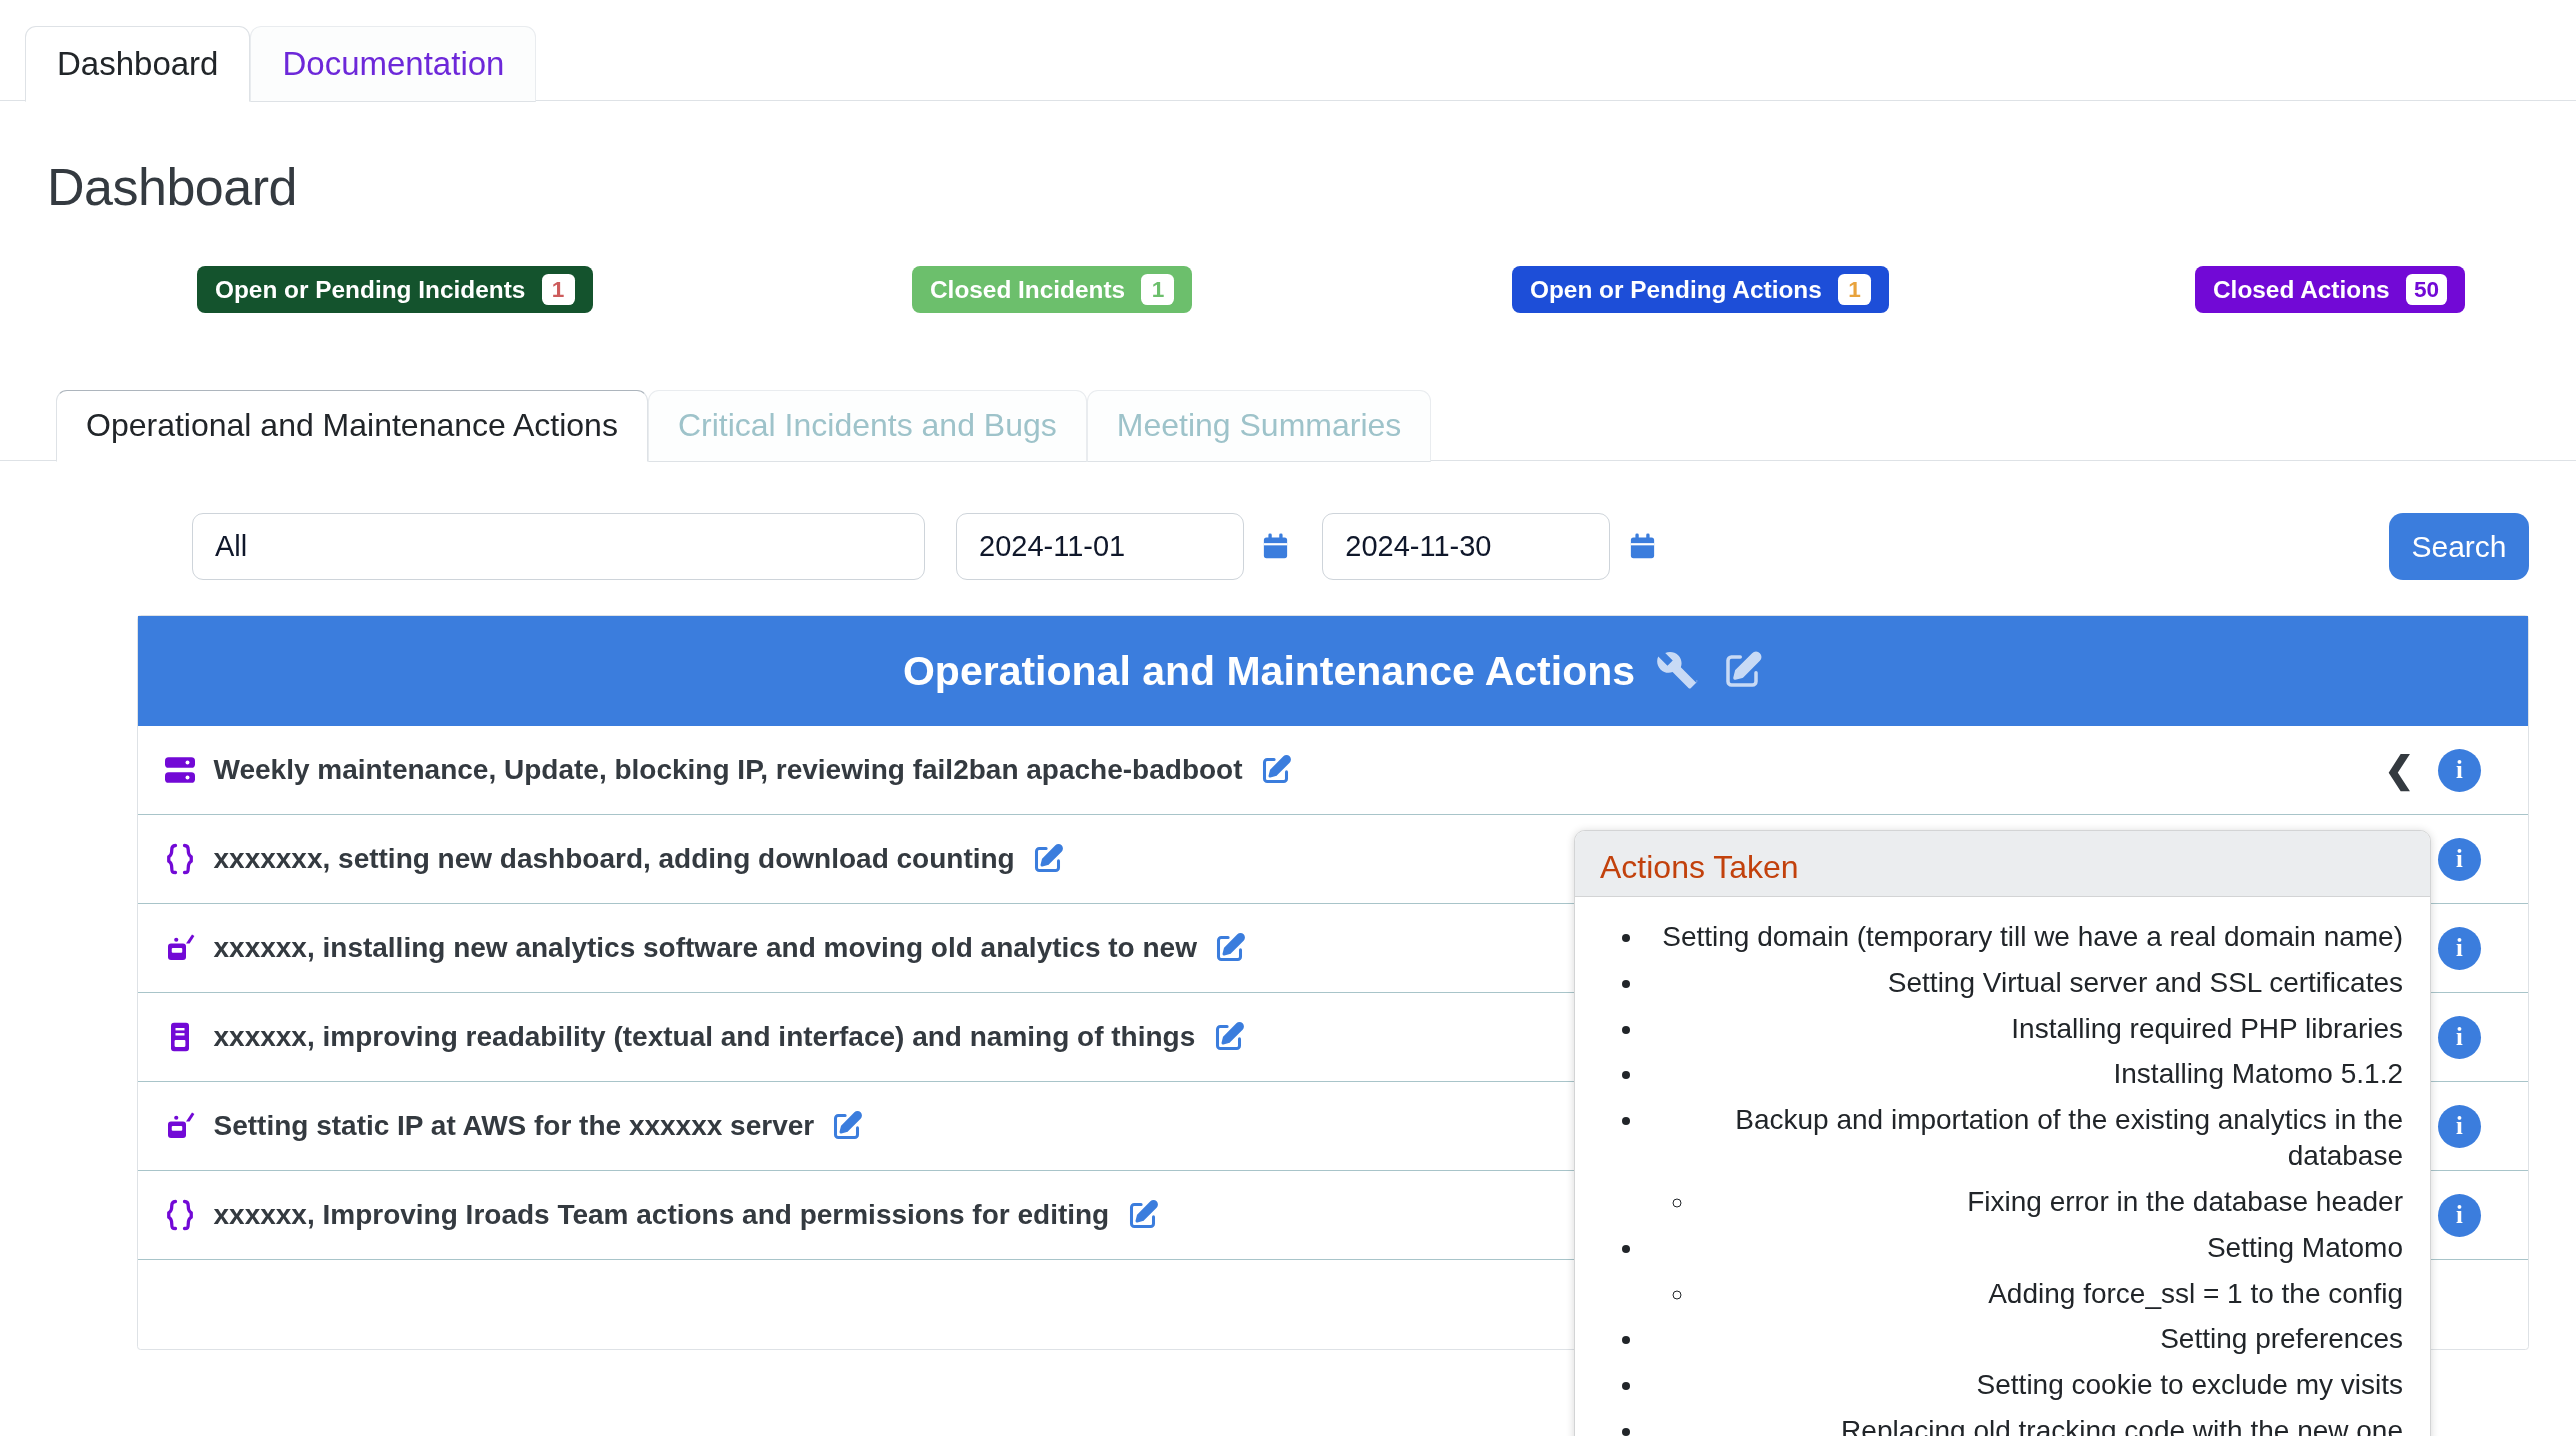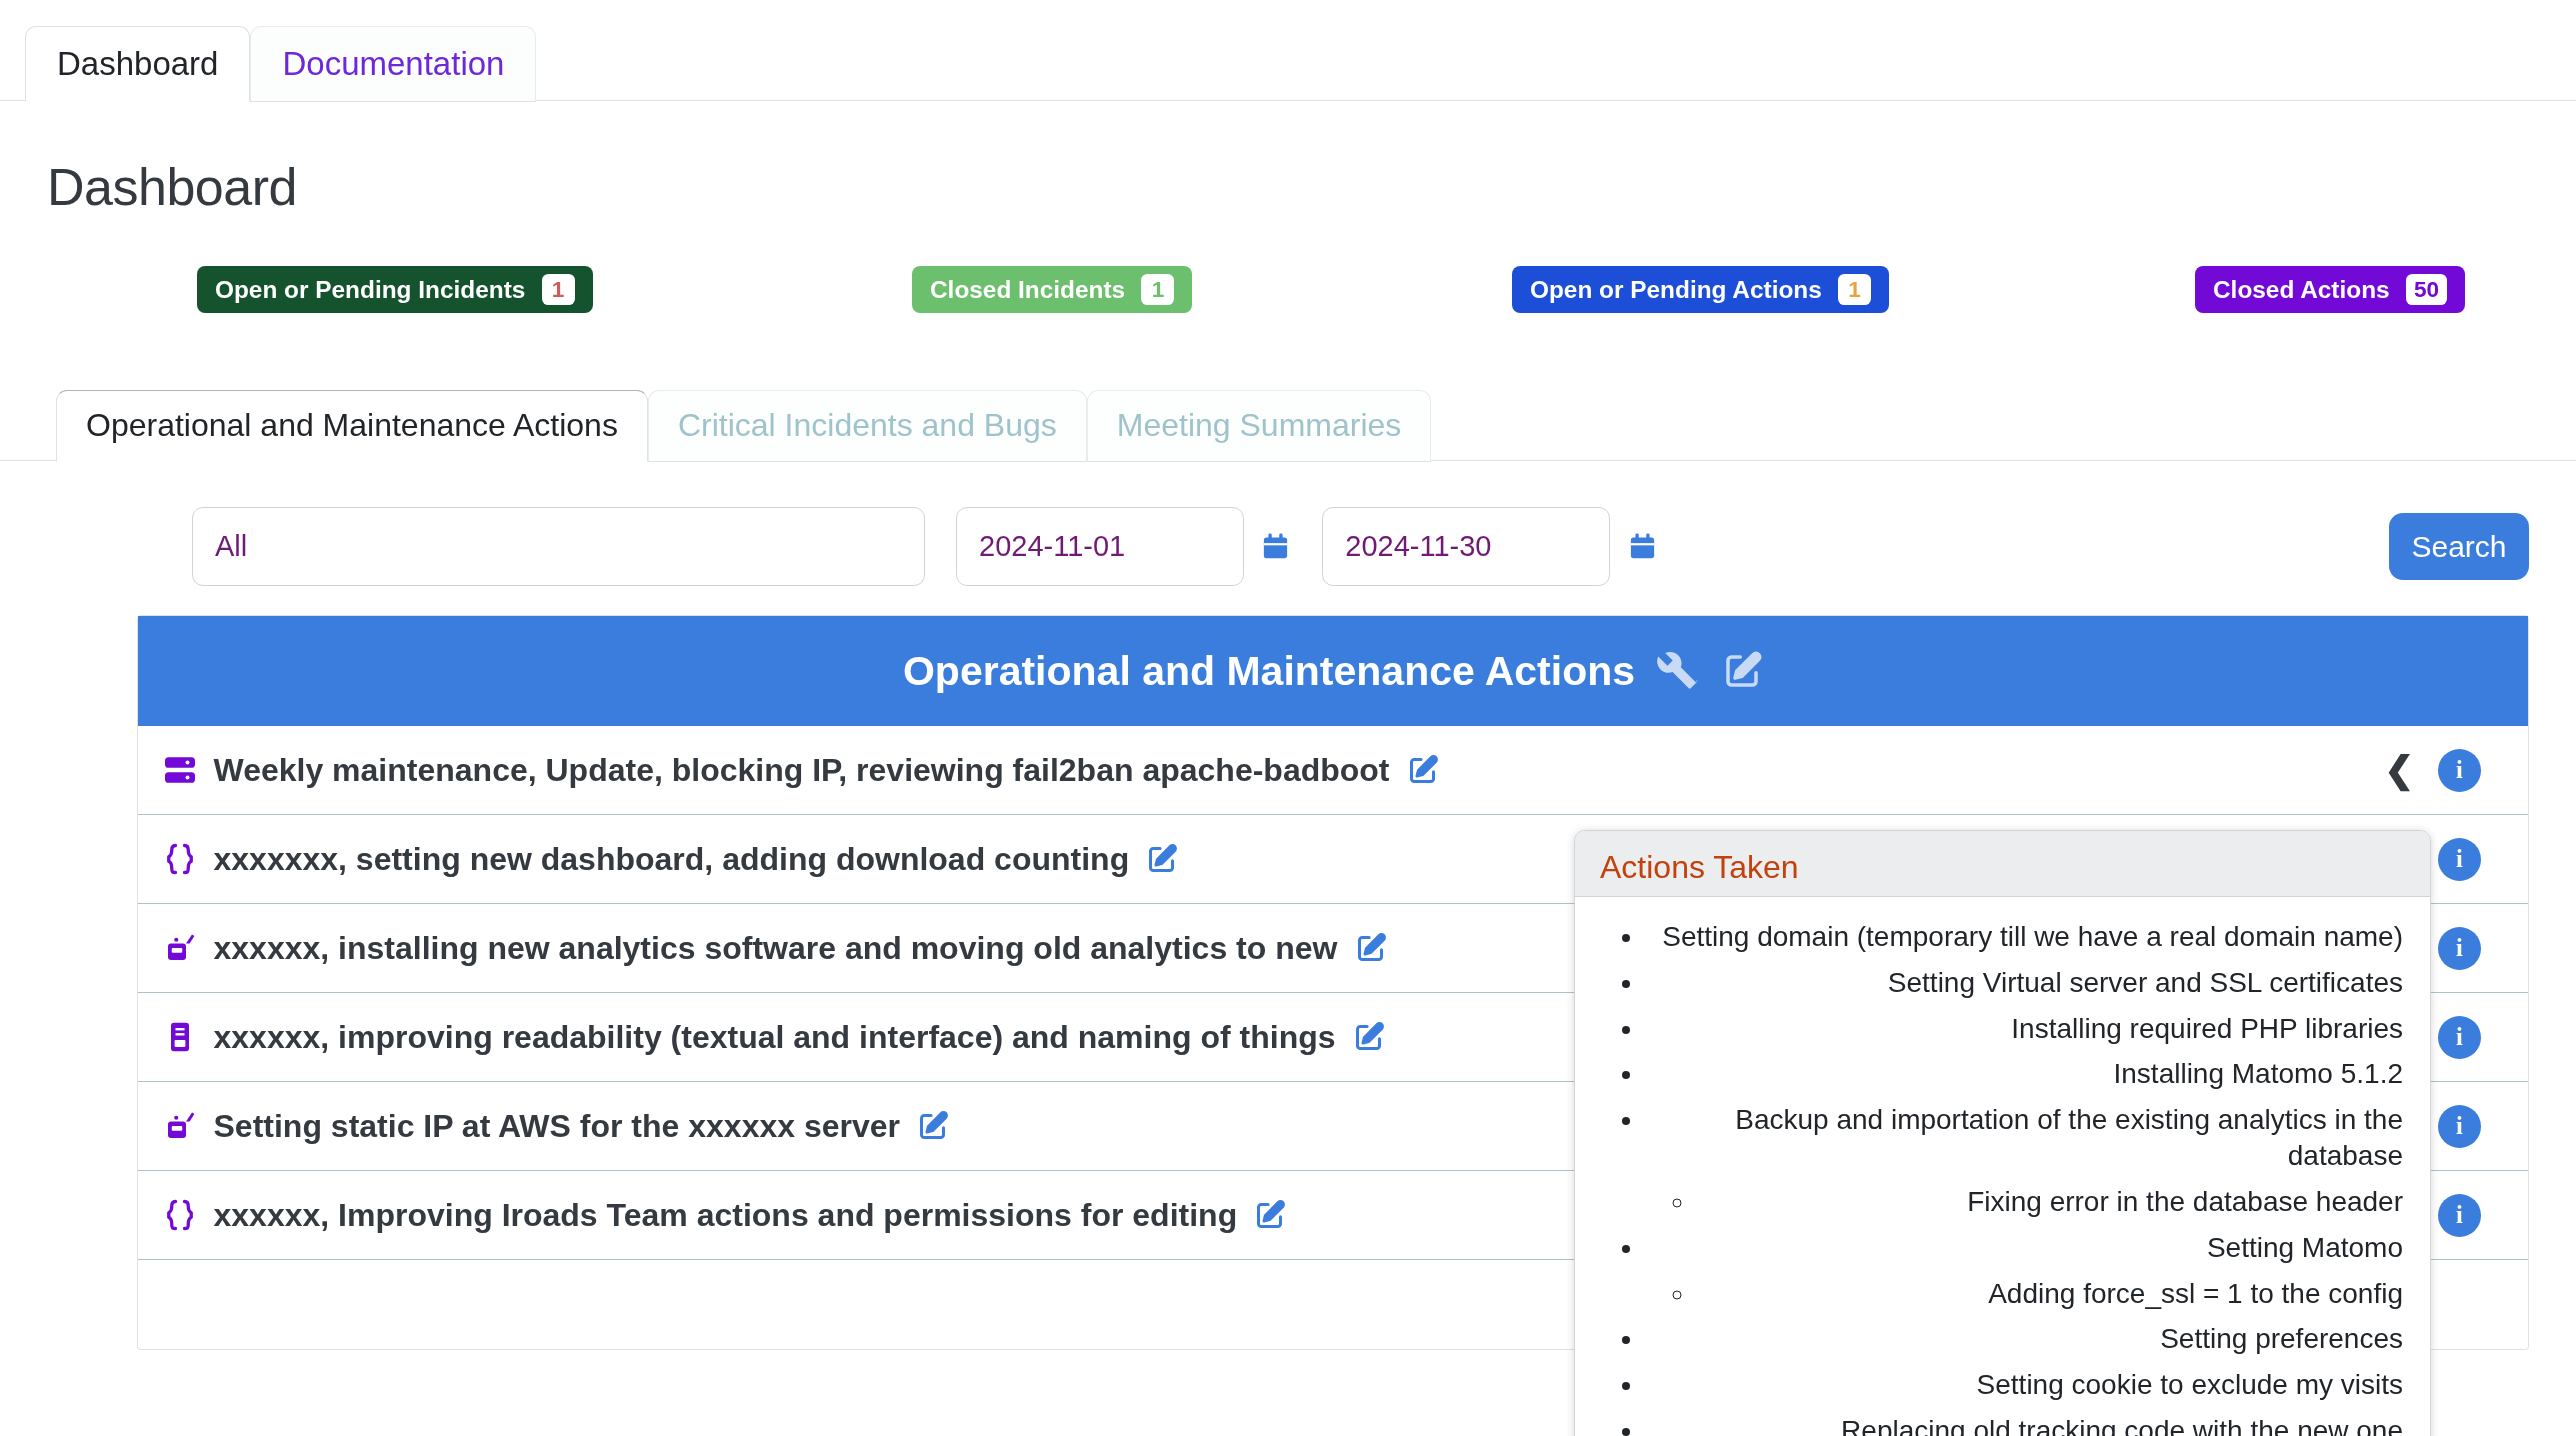--- a/index.html
+++ b/index.html
@@ -123,29 +123,29 @@
   
   .filter-row {
     display: flex;
     align-items: center;
     margin-top: 51px;
     padding-left: 192px;
     padding-right: 47px;
     height: 69px;
   }
   .fld {
-    height: 79px;
+    height: 67px;
     border: 1.8px solid #ced4da;
     border-radius: 11px;
     background: #fff;
     display: flex;
     align-items: center;
     padding: 0 22px;
     font-size: 29px;
-    color: #701a75;
+    color: #0f172a;
   }
   .fld-select { width: 733px; }
   .fld-date { width: 288px; }
   .cal-icon { margin-left: 16.3px; margin-right: 9px; display:flex; align-items:center; }
   .spacer { flex: 1; }
   .search-btn {
     height: 67px;
     min-width: 140px;
     background: #3b7ddd;
     color: #fff;
@@ -184,21 +184,21 @@
     display: flex;
     align-items: center;
     height: 89px;
     padding: 0 0 0 23.5px;
     border-bottom: 1.8px solid #a8c4c9;
     position: relative;
   }
   .row:last-child { border-bottom: 1.8px solid #a8c4c9; }
   .row-ico { width: 52px; display:flex; align-items:center; justify-content:flex-start; flex: none;}
   .row-text {
-    font-size: 32px;
+    font-size: 28px;
     font-weight: bold;
     color: #343a40;
     white-space: nowrap;
     margin-right: 16.3px;
   }
   .row-edit { display:flex; align-items:center; flex:none; }
   .row-right { margin-left:auto; display:flex; align-items:center; padding-right: 47px; flex:none;}
   .info-badge {
     width: 43px; height: 43px;
     border-radius: 50%;

